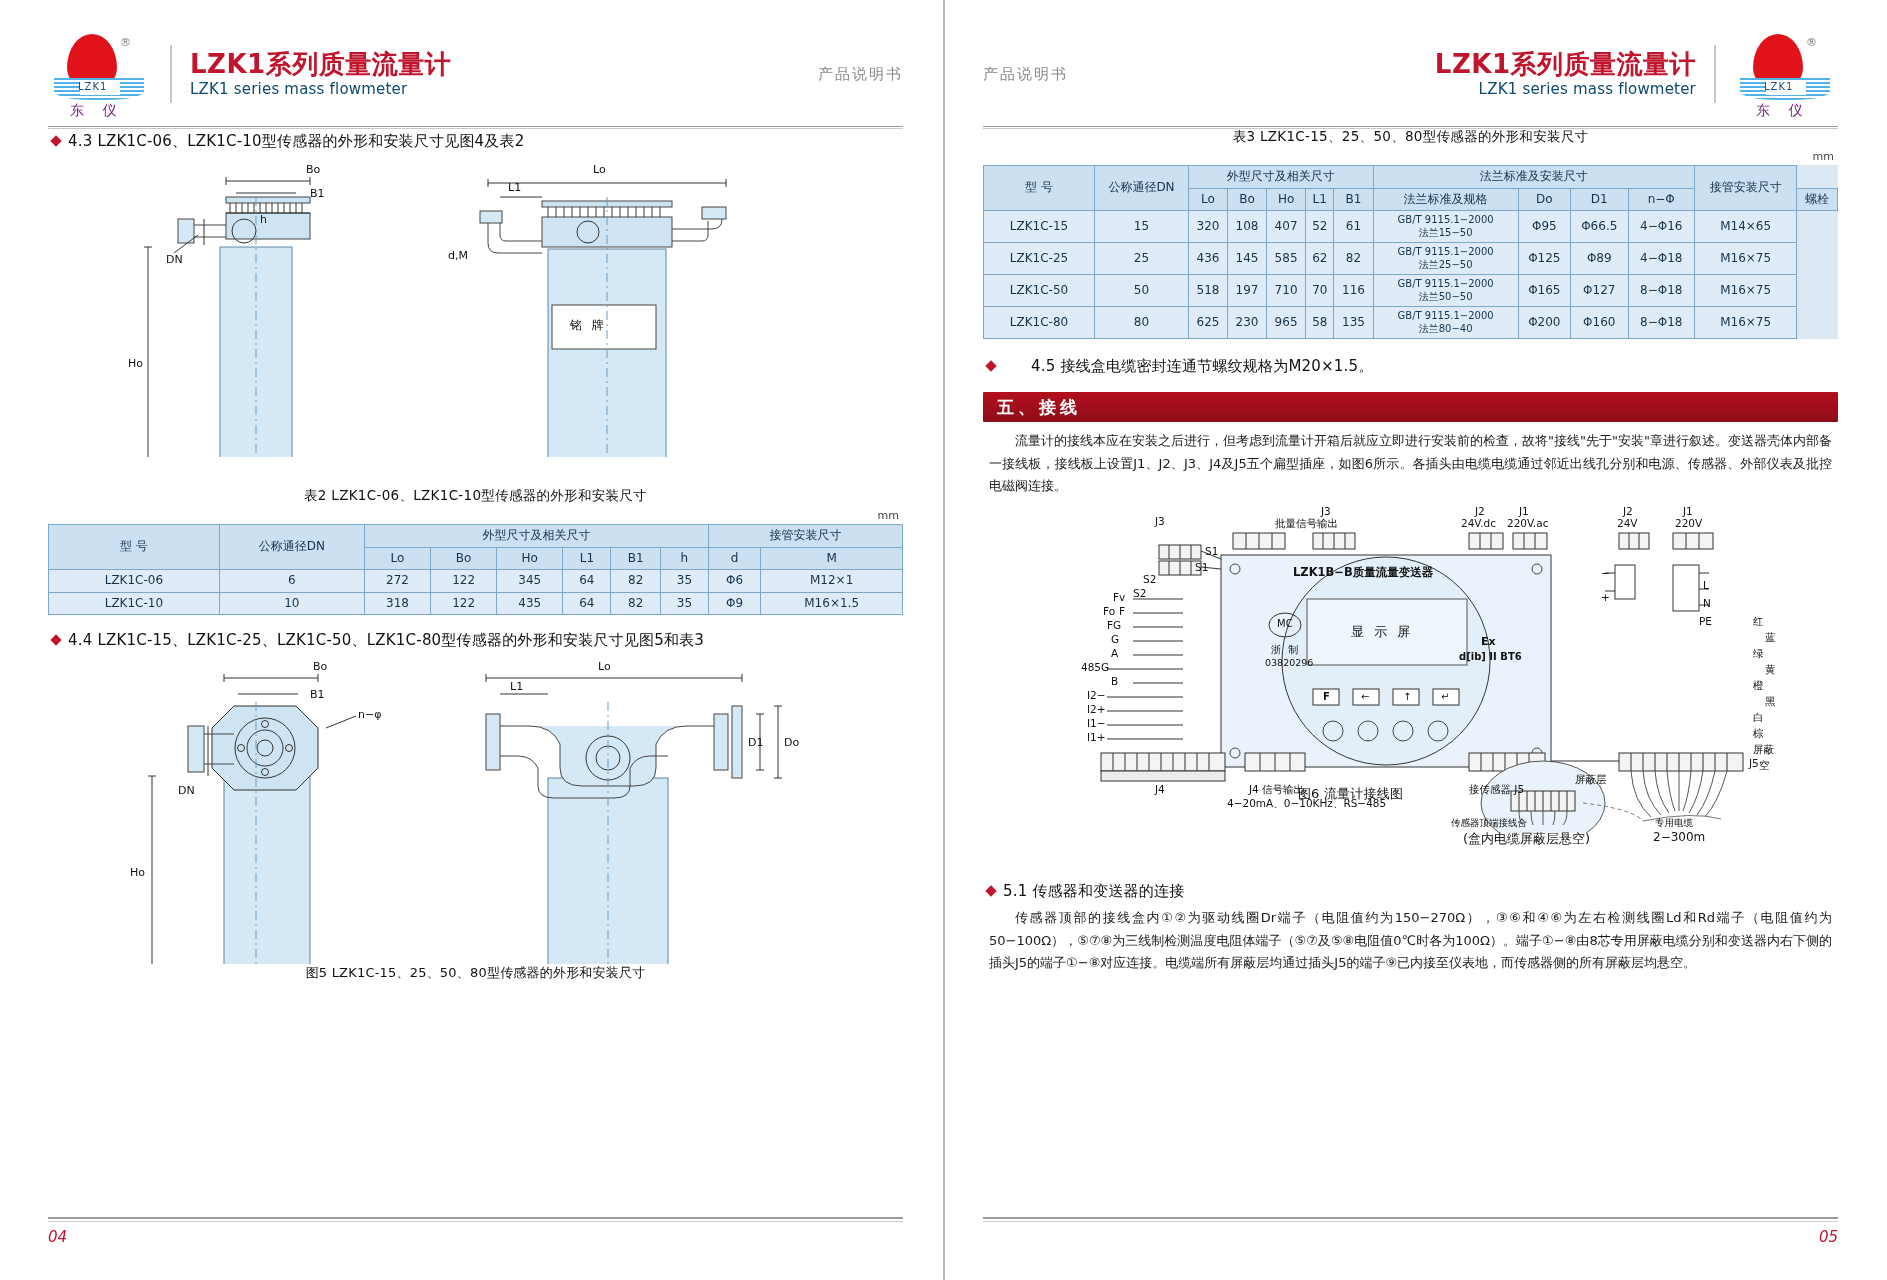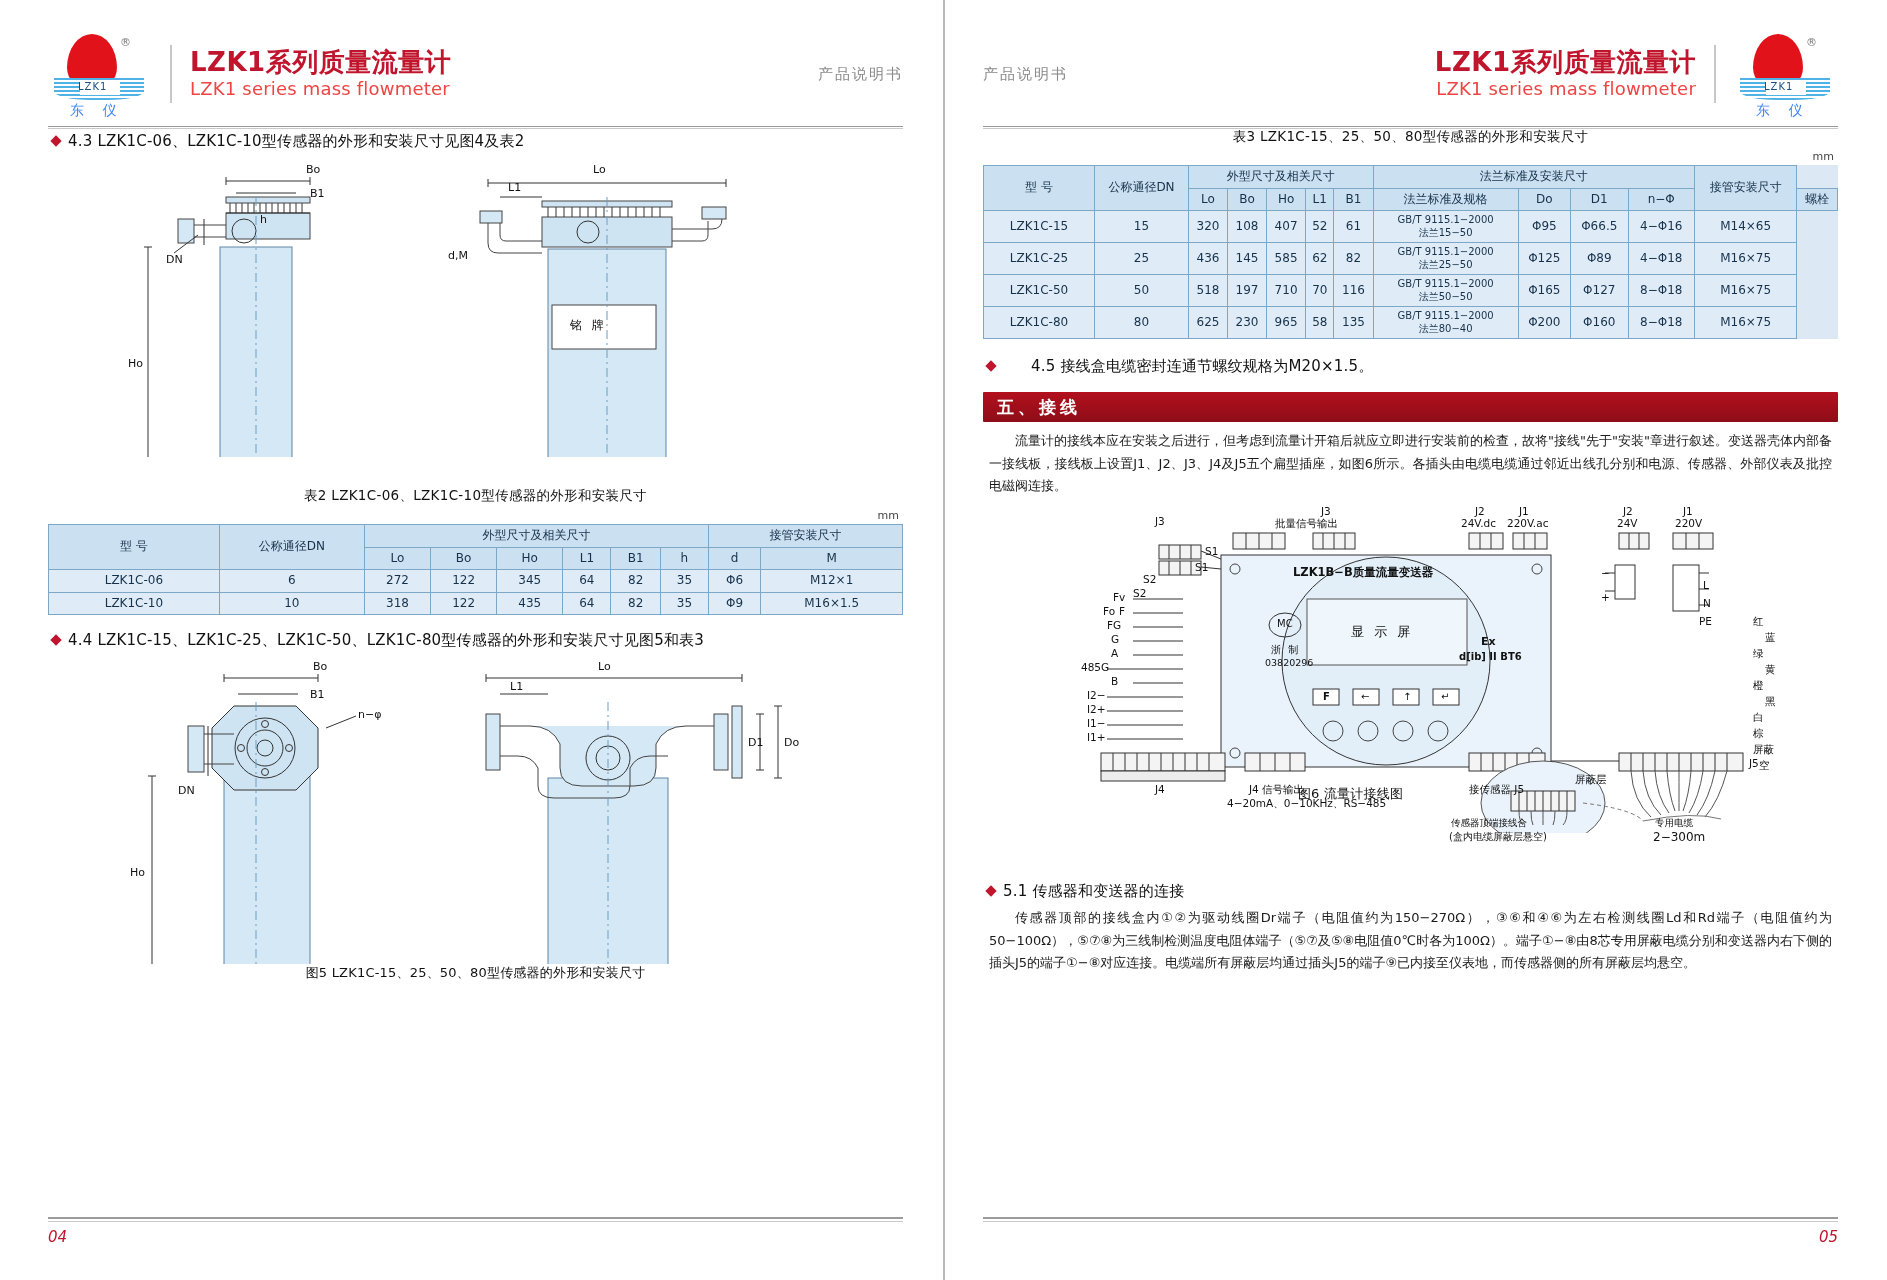--- a/index.html
+++ b/index.html
@@ -14,26 +14,26 @@
   .hdr{position:relative;height:118px;}
   .hdr-inner{display:flex;align-items:center;height:100px;padding-top:24px;}
   .logo{width:104px;height:92px;position:relative;flex:none;}
   .logo .sun{position:absolute;left:19px;top:6px;width:50px;height:56px;background:#e2121b;border-radius:50% 50% 46% 46%/60% 60% 40% 40%;}
   .logo .reg{position:absolute;left:72px;top:8px;font-size:11px;color:#777;}
   .logo .wave{position:absolute;left:6px;top:50px;width:90px;height:22px;background:
      repeating-linear-gradient(to bottom,#4fb3e8 0 2px,#ffffff 2px 4px);
      border-radius:0 0 40% 40%;}
   .logo .wave:after{content:"";position:absolute;left:26px;top:4px;width:40px;height:13px;background:#fff;}
   .logo .lzk{position:absolute;left:30px;top:53px;font-size:10px;letter-spacing:1px;color:#174f86;}
-  .logo .cn{position:absolute;left:22px;top:74px;font-size:14px;color:#3b82f6;letter-spacing:7px;}
+  .logo .cn{position:absolute;left:22px;top:74px;font-size:14px;color:#701a75;letter-spacing:7px;}
   .vbar{width:2px;height:58px;background:#c7c7c7;margin:0 18px;flex:none;}
   .titles{display:flex;flex-direction:column;justify-content:center;}
   .titles.rt{align-items:flex-end;}
   .t-cn{font-size:26px;font-weight:bold;color:#c0152c;letter-spacing:.5px;line-height:1.15;}
-  .t-en{font-size:18px;color:#ef4444;line-height:1.2;letter-spacing:.2px;}
+  .t-en{font-size:15px;color:#0c4a6e;line-height:1.2;letter-spacing:.2px;}
   .t-manual{font-size:15px;color:#8a8a8a;letter-spacing:2px;}
   .spacer{flex:1;}
   .hdr-rule{height:3px;background:linear-gradient(to bottom,#9a9a9a 0 1px,#ffffff 1px 2px,#c9c9c9 2px 3px);margin-top:2px;}
 
   
   .hd-item{display:flex;align-items:flex-start;font-size:15px;color:#111;margin:14px 0 6px 4px;letter-spacing:.2px;}
   .diamond{width:8px;height:8px;background:#c0152c;transform:rotate(45deg);margin:5px 8px 0 0;flex:none;}
   .sec-bar{margin:16px 0 8px 0;height:30px;background:linear-gradient(to bottom,#b3101d,#8d0d18);display:flex;align-items:center;padding-left:14px;color:#fff;font-size:17px;font-weight:bold;letter-spacing:4px;border-radius:1px;}
   .para{font-size:13px;line-height:1.72;color:#1b1b1b;margin:6px 6px 0 6px;text-align:justify;}
   .para.ind{text-indent:26px;}
@@ -668,21 +668,21 @@
       <div class="lbl" style="left:770px;top:240px;">屏蔽</div>
       <div class="lbl" style="left:776px;top:256px;">空</div>
 
       <div class="lbl" style="left:716px;top:112px;">PE</div>
       <div class="lbl" style="left:720px;top:94px;">N</div>
       <div class="lbl" style="left:720px;top:76px;">L</div>
       <div class="lbl" style="left:618px;top:88px;">+</div>
       <div class="lbl" style="left:618px;top:64px;">−</div>
 
       <div class="lbl" style="left:468px;top:314px;font-size:9.5px;">传感器顶端接线合</div>
-      <div class="lbl" style="left:466px;top:327px;font-size:10px;text-align:center;">(盒内电缆屏蔽层悬空)</div>
+      <div class="lbl" style="left:480px;top:327px;font-size:13px;text-align:center;">(盒内电缆屏蔽层悬空)</div>
       <div class="lbl" style="left:672px;top:314px;font-size:9.5px;">专用电缆</div>
       <div class="lbl" style="left:670px;top:327px;font-size:12px;">2−300m</div>
 
       <div class="fig-cap" style="margin-top:-48px;margin-right:120px;">图6 流量计接线图</div>
     </div>
 
     <div class="hd-item" style="margin-top:24px;">
       <span class="diamond"></span>
       <span>5.1 传感器和变送器的连接</span>
     </div>

